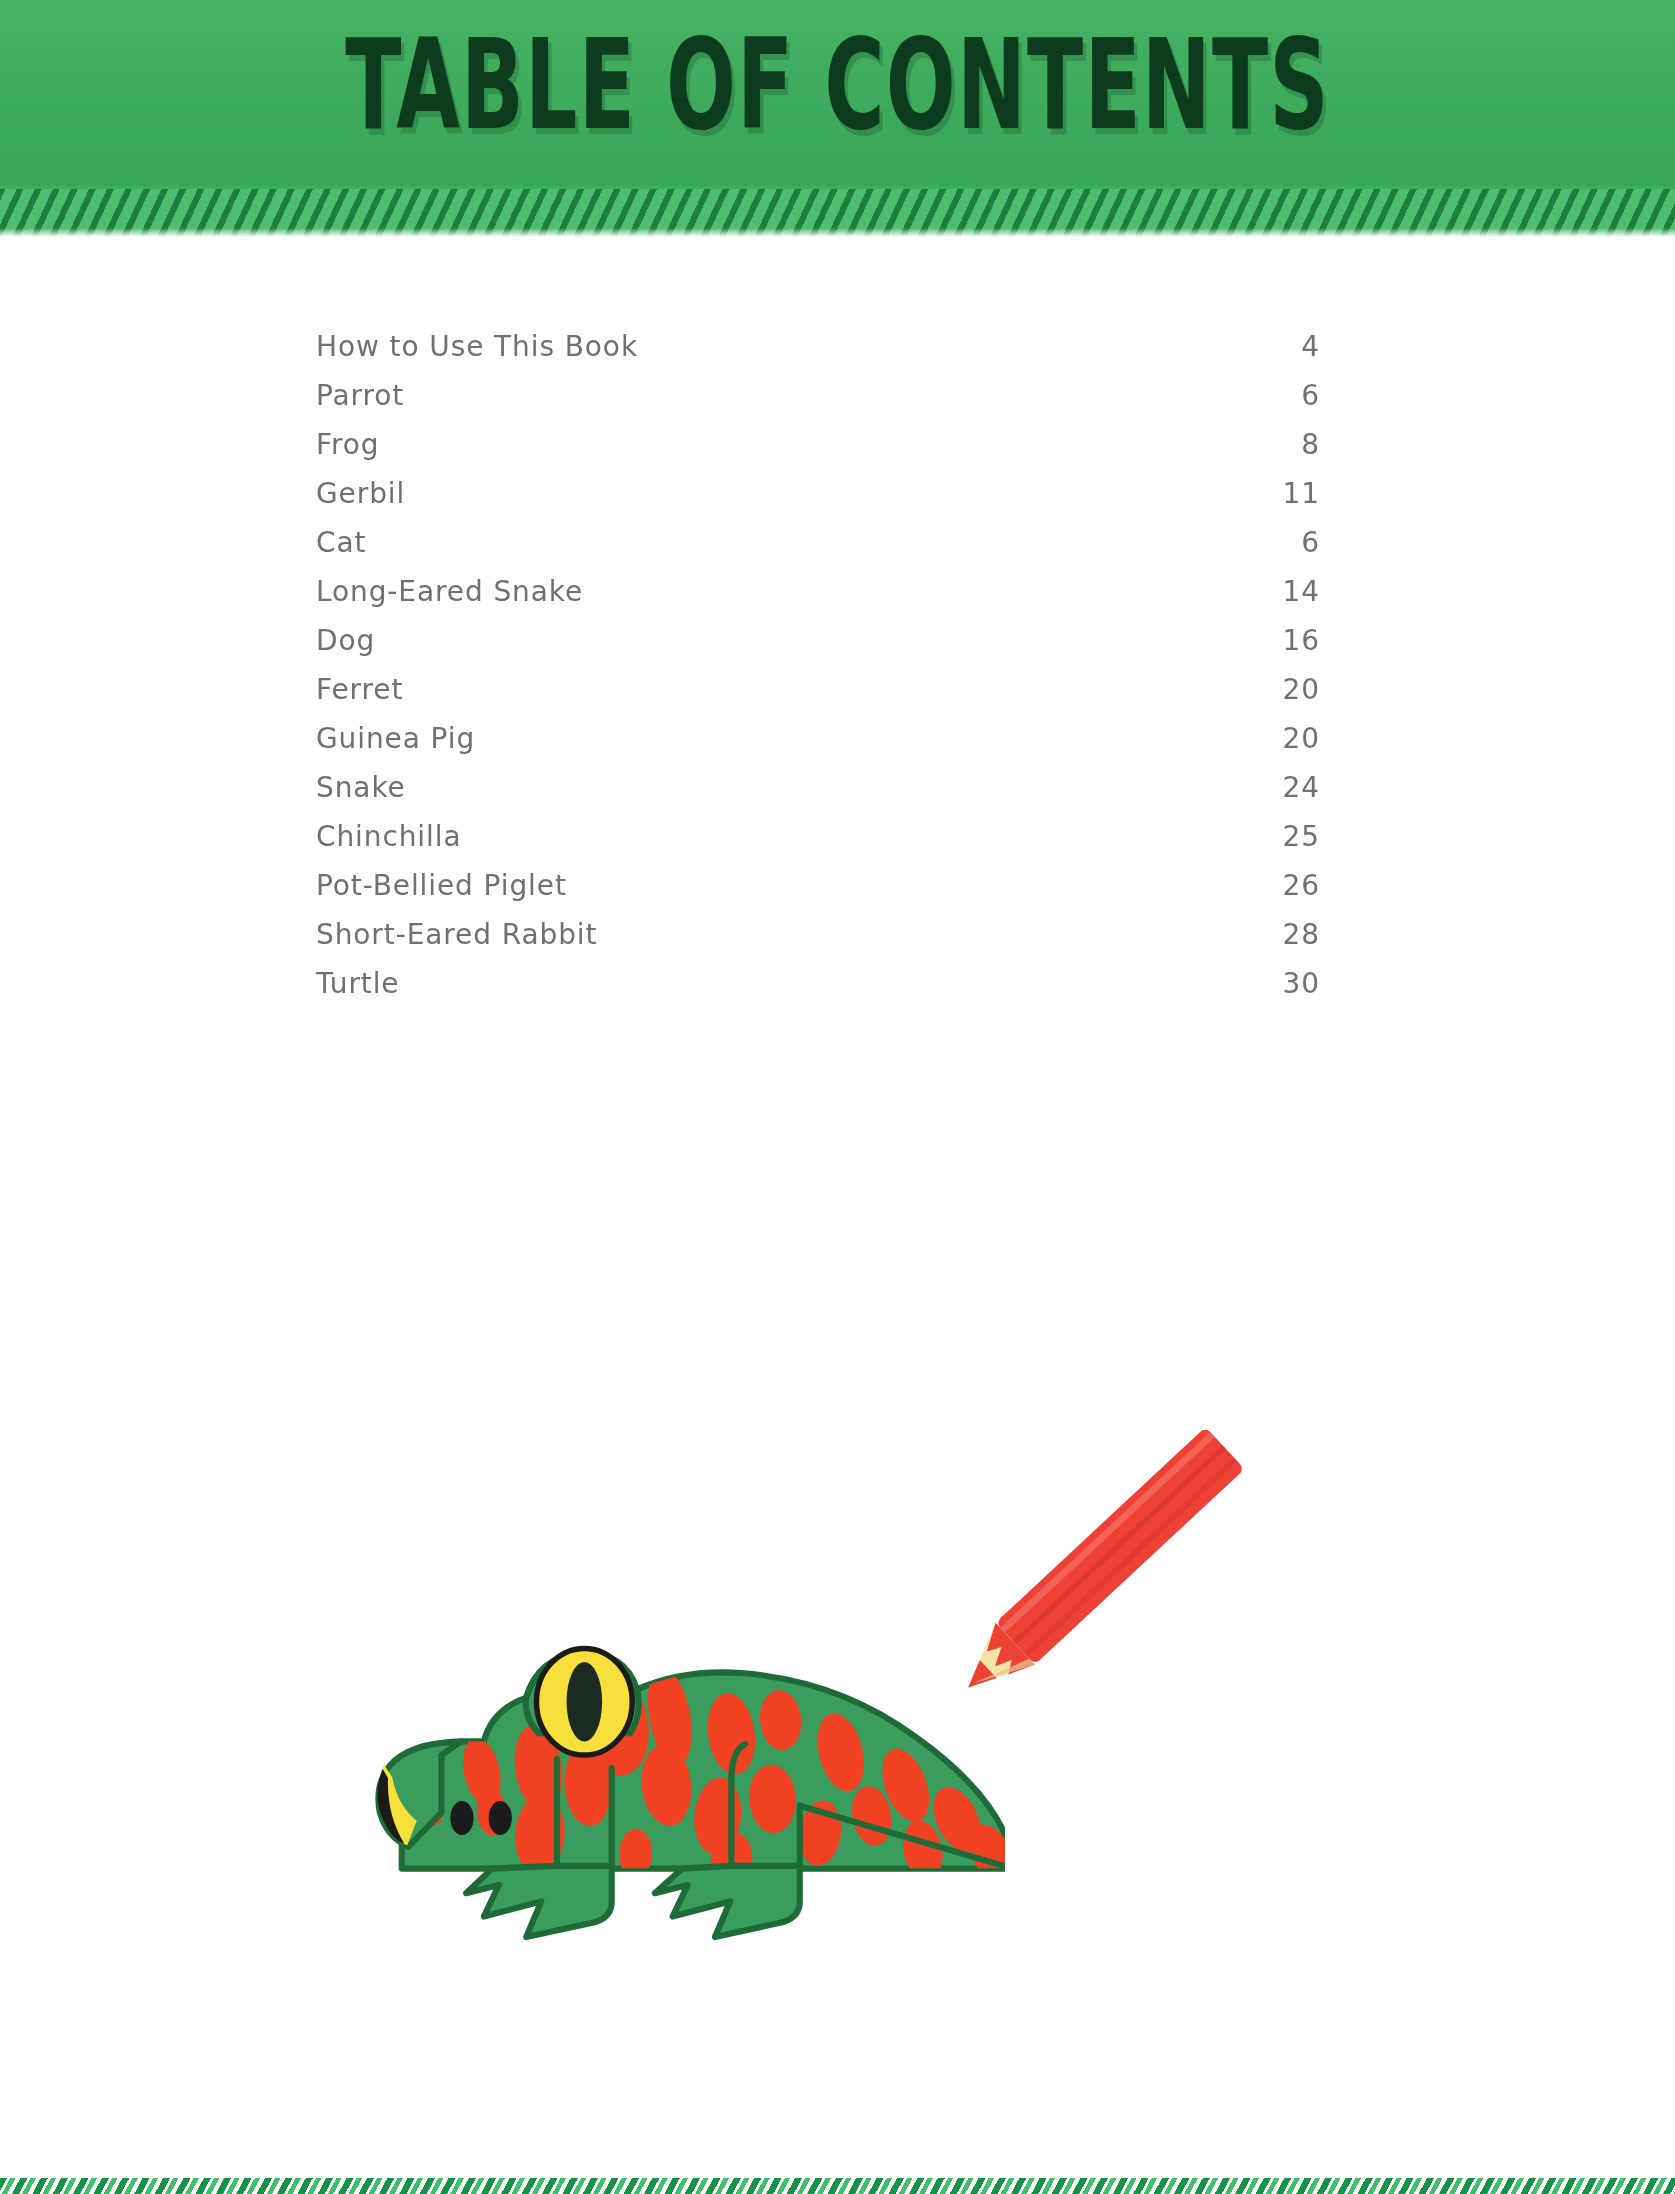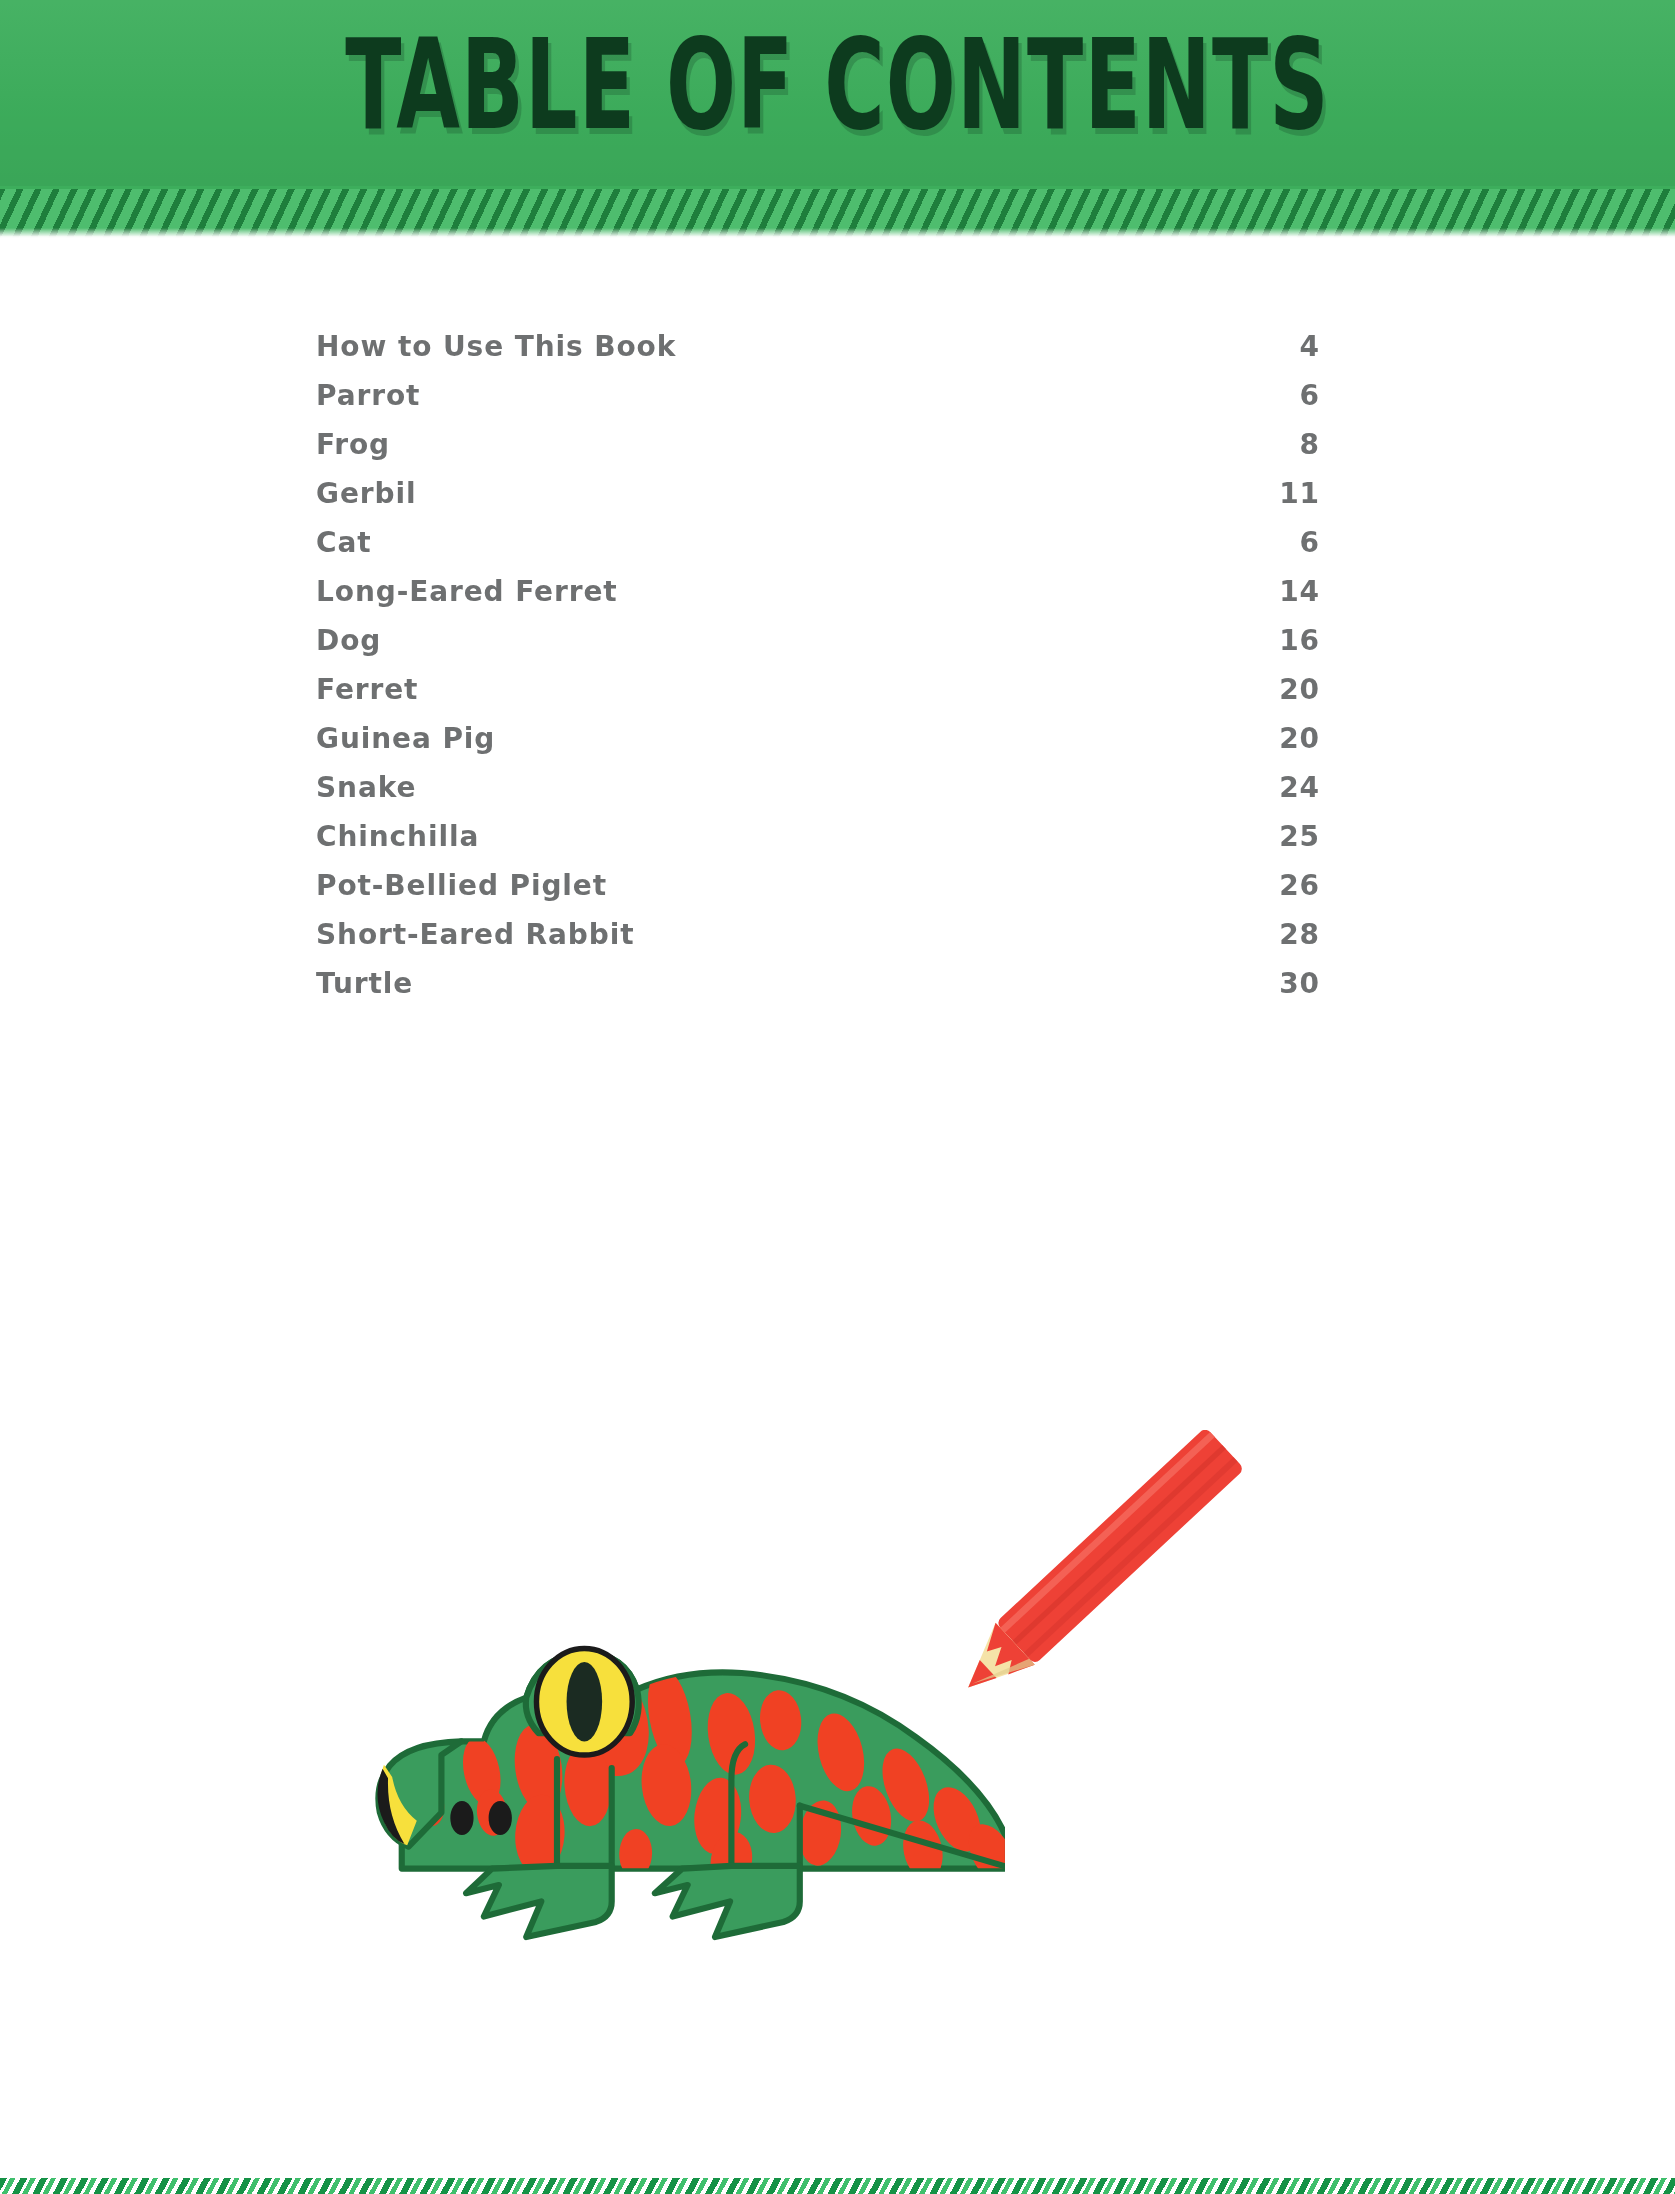--- a/index.html
+++ b/index.html
@@ -94,21 +94,21 @@
     left: 316px;
     top: 330px;
     width: 1004px;
   }
   .toc-row {
     display: flex;
     align-items: baseline;
     height: 49px;
     color: #6E7071;
     font-family: "DejaVu Sans", sans-serif;
-    font-weight: 700;
+    font-weight: 400;
     font-size: 28px;
     letter-spacing: 0.9px;
     white-space: nowrap;
   }
   .toc-label {
     flex: 0 0 auto;
   }
   .toc-leader {
     flex: 1 1 auto;
     overflow: hidden;
@@ -201,21 +201,21 @@
     <span class="toc-page">11</span>
   </div>
 
   <div class="toc-row">
     <span class="toc-label">Cat</span>
     <span class="toc-leader"></span>
     <span class="toc-page">6</span>
   </div>
 
   <div class="toc-row">
-    <span class="toc-label">Long-Eared Ferret</span>
+    <span class="toc-label">Long-Eared Snake</span>
     <span class="toc-leader"></span>
     <span class="toc-page">14</span>
   </div>
 
   <div class="toc-row">
     <span class="toc-label">Dog</span>
     <span class="toc-leader"></span>
     <span class="toc-page">16</span>
   </div>
 

